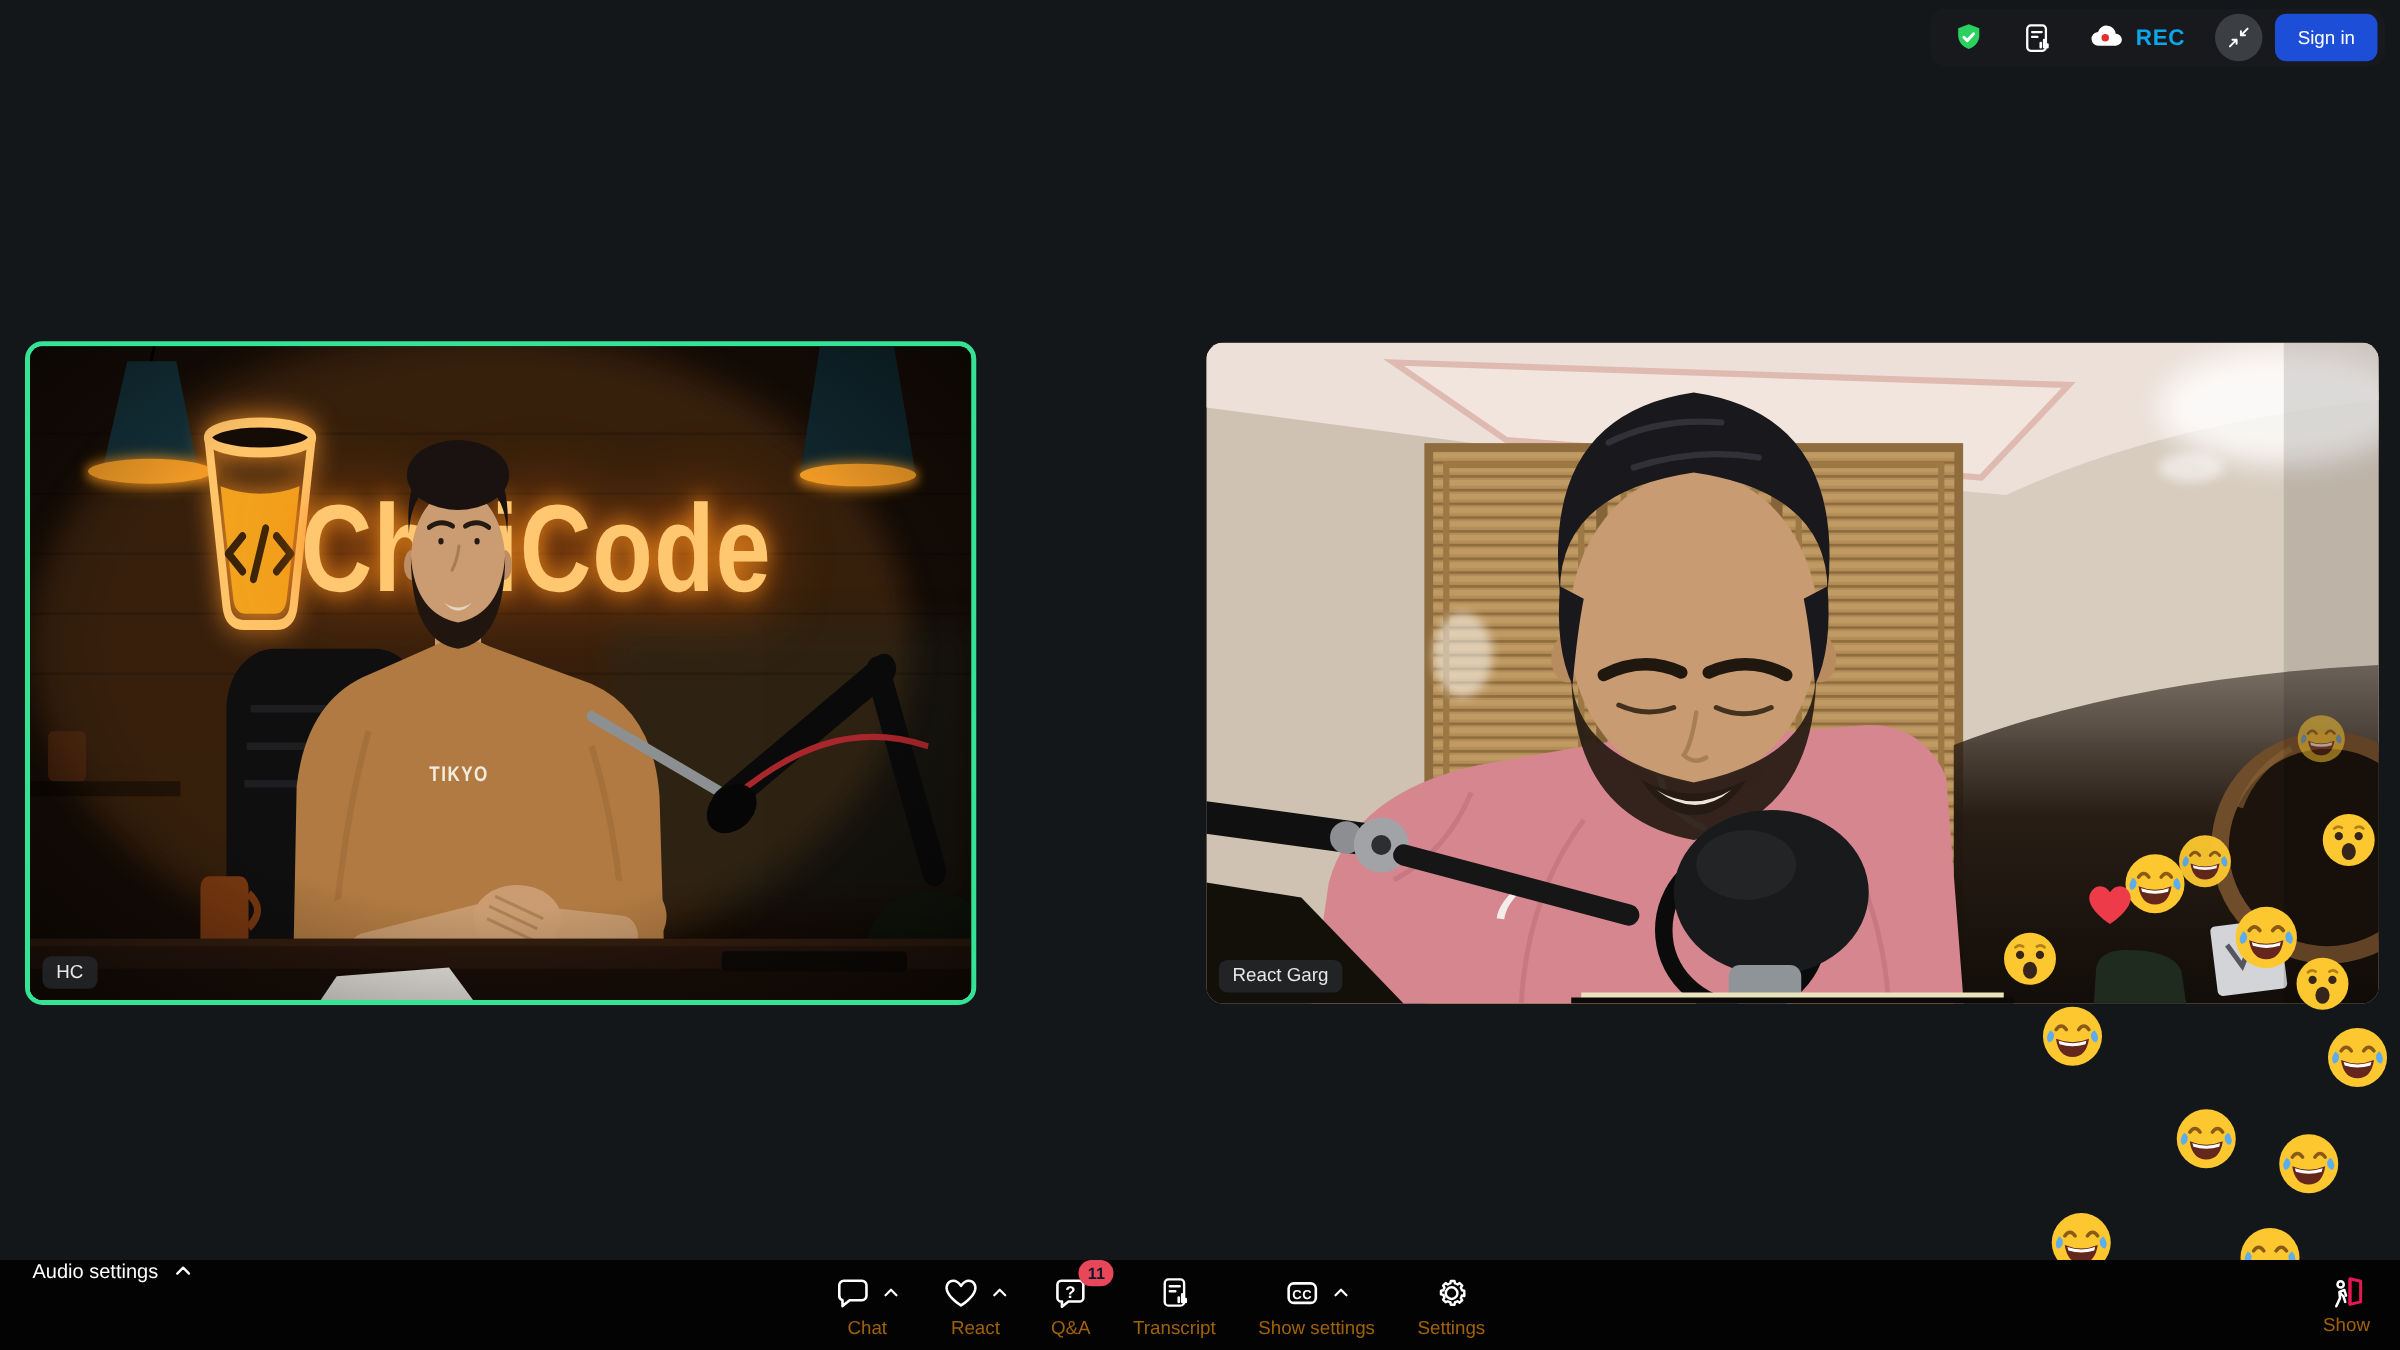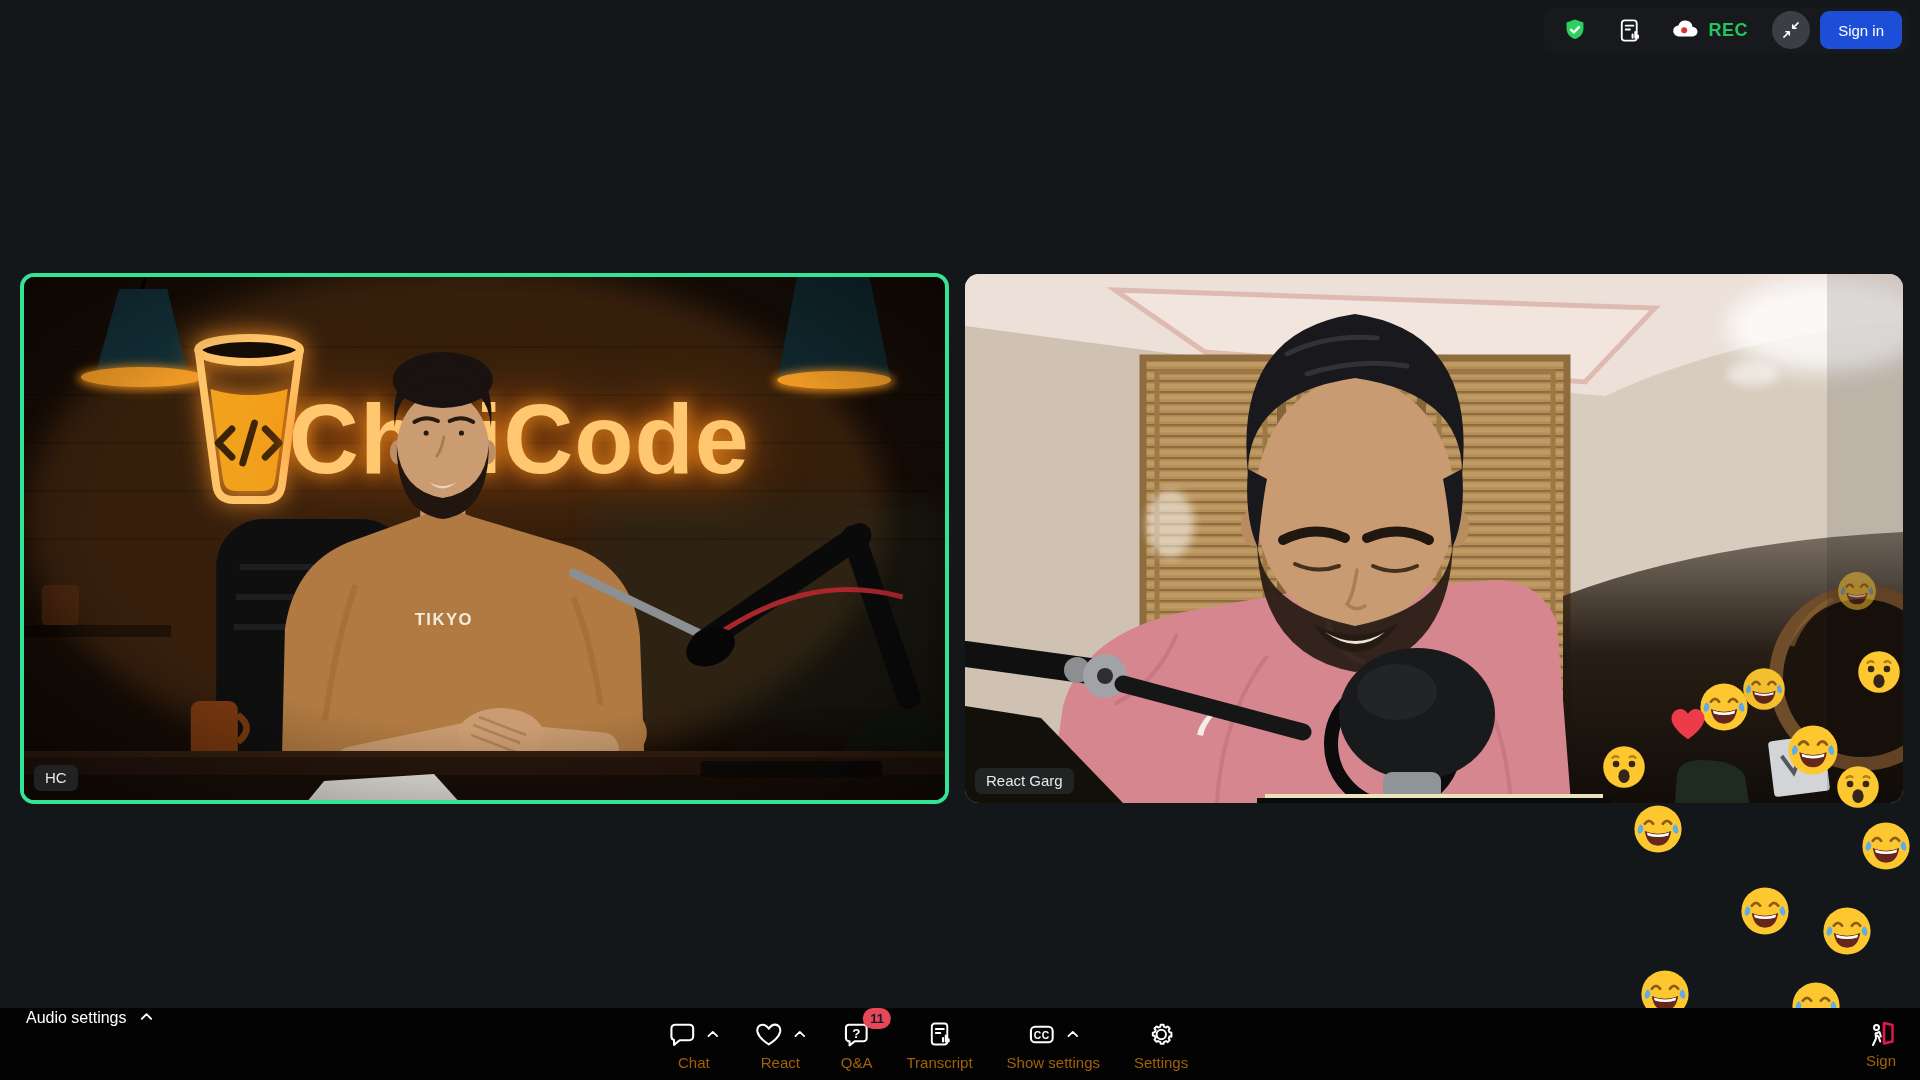--- a/index.html
+++ b/index.html
@@ -4,30 +4,30 @@
 <style>
   html,body{margin:0;padding:0;width:1920px;height:1080px;background:#14171a;overflow:hidden;
     font-family:"Liberation Sans",sans-serif;-webkit-font-smoothing:antialiased;}
   #app{position:relative;width:1920px;height:1080px;background:#14171a;}
 
   
   .top-bar{position:absolute;top:7px;right:12px;height:46px;background:#17191d;border-radius:12px;
     display:flex;align-items:center;padding:0 6px 0 18px;z-index:20;}
   .top-bar .tb-icon{display:flex;align-items:center;justify-content:center;margin-right:28px;}
   .rec-wrap{display:flex;align-items:center;gap:8px;margin-right:24px;}
-  .rec-text{color:#22c55e;font-size:18px;font-weight:bold;letter-spacing:.5px;}
+  .rec-text{color:#0ea5e9;font-size:18px;font-weight:bold;letter-spacing:.5px;}
   .collapse-btn{width:38px;height:38px;border-radius:50%;background:#3b3f44;border:none;display:flex;
     align-items:center;justify-content:center;cursor:pointer;margin-right:10px;}
   .signin-btn{height:38px;background:#1d4ed8;color:#fff;border:none;border-radius:9px;
     padding:0 18px;font-size:15px;font-family:inherit;cursor:pointer;}
 
   
   .tile{position:absolute;border-radius:14px;overflow:hidden;background:#0c0d0f;z-index:1;}
   .tile svg{display:block;width:100%;height:100%;}
-  .tile-host{left:20px;top:273px;width:929px;height:531px;border:4px solid #35e395;box-sizing:border-box;}
+  .tile-host{left:20px;top:273px;width:761px;height:531px;border:4px solid #35e395;box-sizing:border-box;}
   .tile-guest{left:965px;top:274px;width:938px;height:529px;}
   .tile-label{position:absolute;left:10px;bottom:9px;background:rgba(38,40,44,.8);color:#e8e8e8;
     font-size:15px;padding:4px 11px;border-radius:7px;z-index:3;line-height:1.2;}
 
   
   .reactions{position:absolute;inset:0;z-index:8;pointer-events:none;}
   .reaction{position:absolute;}
   .reaction svg{display:block;width:100%;height:100%;}
 
   
@@ -513,17 +513,17 @@
       </button>
     </div>
 
     <button class="leave-item">
       <svg width="30" height="30" viewBox="0 0 30 30" fill="none">
         <path d="M18 4 L26.5 6 V22.5 L18 24.5 Z" stroke="#e5174f" stroke-width="2.4" stroke-linejoin="round"></path>
         <path d="M18 4 V24.5" stroke="#e5174f" stroke-width="2.4"></path>
         <circle cx="10.5" cy="8.5" r="2.5" stroke="#fff" stroke-width="2"></circle>
         <path d="M7 26 L10 19.5 L9.5 14.5 L13.5 13 L14.8 17.5 M9.5 14.7 L12.8 18.2 L14.2 22.5" stroke="#fff" stroke-width="2" stroke-linecap="round" stroke-linejoin="round"></path>
       </svg>
-      <span class="tool-label">Sign</span>
+      <span class="tool-label">Show</span>
     </button>
   </div>
 
 </div>
 
 </body></html>

